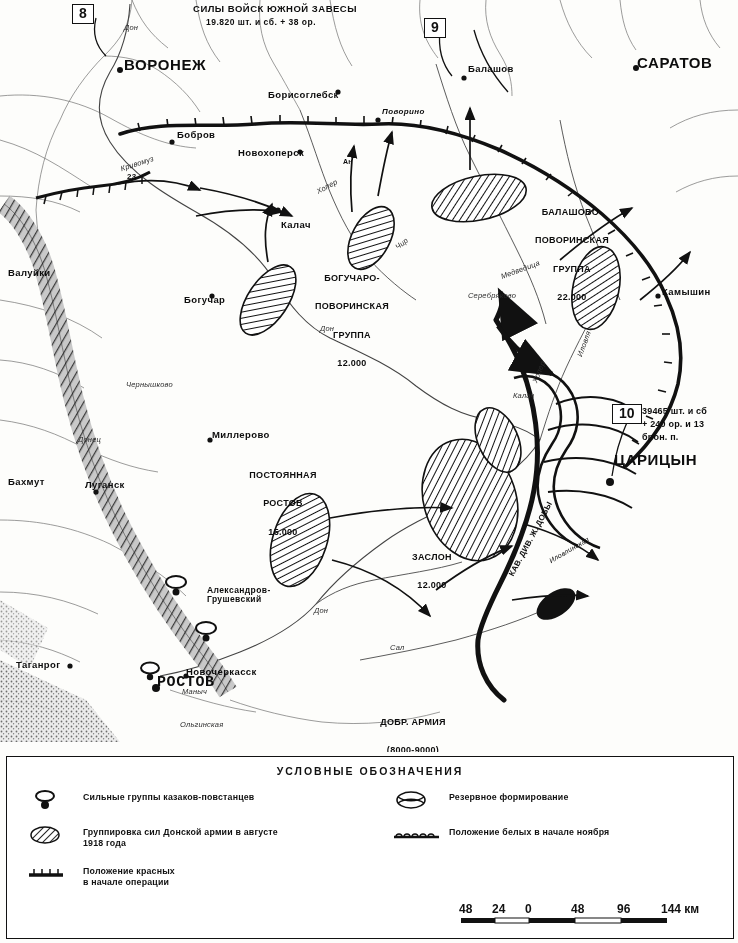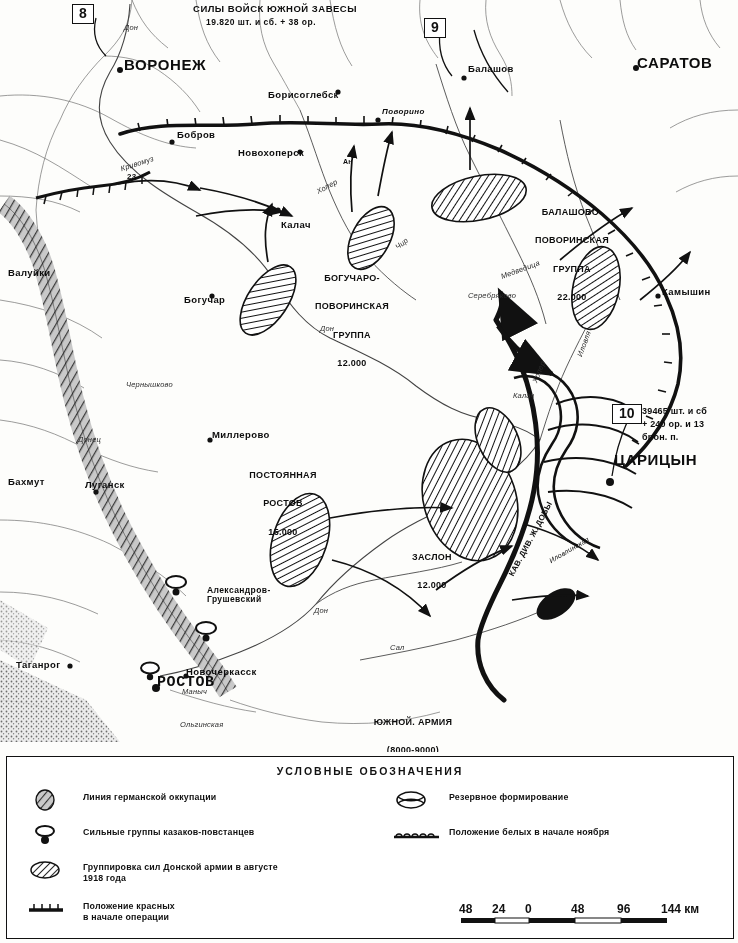--- a/index.html
+++ b/index.html
@@ -434,49 +434,35 @@
       <div>РОСТОВ</div>
       <div>15.000</div>
     </div>
 
     <div class="lbl grp" style="left:392px; top:534px; width:80px;">
       <div>ЗАСЛОН</div>
       <div>12.000</div>
     </div>
 
     <div class="lbl grp" style="left:360px; top:699px; width:106px;">
-      <div>ЮЖНОЙ. АРМИЯ</div>
+      <div>ДОБР. АРМИЯ</div>
       <div>(8000-9000)</div>
     </div>
 
     <div class="lbl" style="left:508px; top:574px; font-size:8px; font-weight:bold; transform:rotate(-62deg); transform-origin:left top;">КАВ. ДИВ. Ж. ДОБЫ</div>
     <div class="lbl" style="left:548px; top:558px; font-size:7px; font-style:italic; transform:rotate(-30deg); transform-origin:left top;">Иловлинская</div>
     <div class="lbl" style="left:127px; top:173px; font-size:8px; font-weight:bold;">23</div>
     <div class="lbl" style="left:343px; top:158px; font-size:7px; font-weight:bold;">Ан</div>
   </div>
 
   <div class="legend">
     <div class="legend-title">УСЛОВНЫЕ ОБОЗНАЧЕНИЯ</div>
 
     <div class="legend-col left">
 
-      <div class="legend-row">
-        <div class="legend-sym">
-          <svg width="58" height="22" viewBox="0 0 58 22">
-            <defs>
-              <pattern id="lg-occ" patternUnits="userSpaceOnUse" width="6" height="6" patternTransform="rotate(40)">
-                <rect width="6" height="6" fill="#c9c9c9"></rect>
-                <line x1="0" y1="0" x2="0" y2="6" stroke="#333" stroke-width="2.2"></line>
-              </pattern>
-            </defs>
-            <ellipse cx="20" cy="11" rx="9" ry="10" fill="url(#lg-occ)" stroke="#111" stroke-width="1.4"></ellipse>
-          </svg>
-        </div>
-        <div class="legend-txt">Линия германской оккупации</div>
-      </div>
 
       <div class="legend-row">
         <div class="legend-sym">
           <svg width="58" height="22" viewBox="0 0 58 22">
             <ellipse cx="20" cy="7" rx="9" ry="5" fill="#fff" stroke="#111" stroke-width="2"></ellipse>
             <circle cx="20" cy="16" r="4" fill="#111"></circle>
           </svg>
         </div>
         <div class="legend-txt">Сильные группы казаков-повстанцев</div>
       </div>

